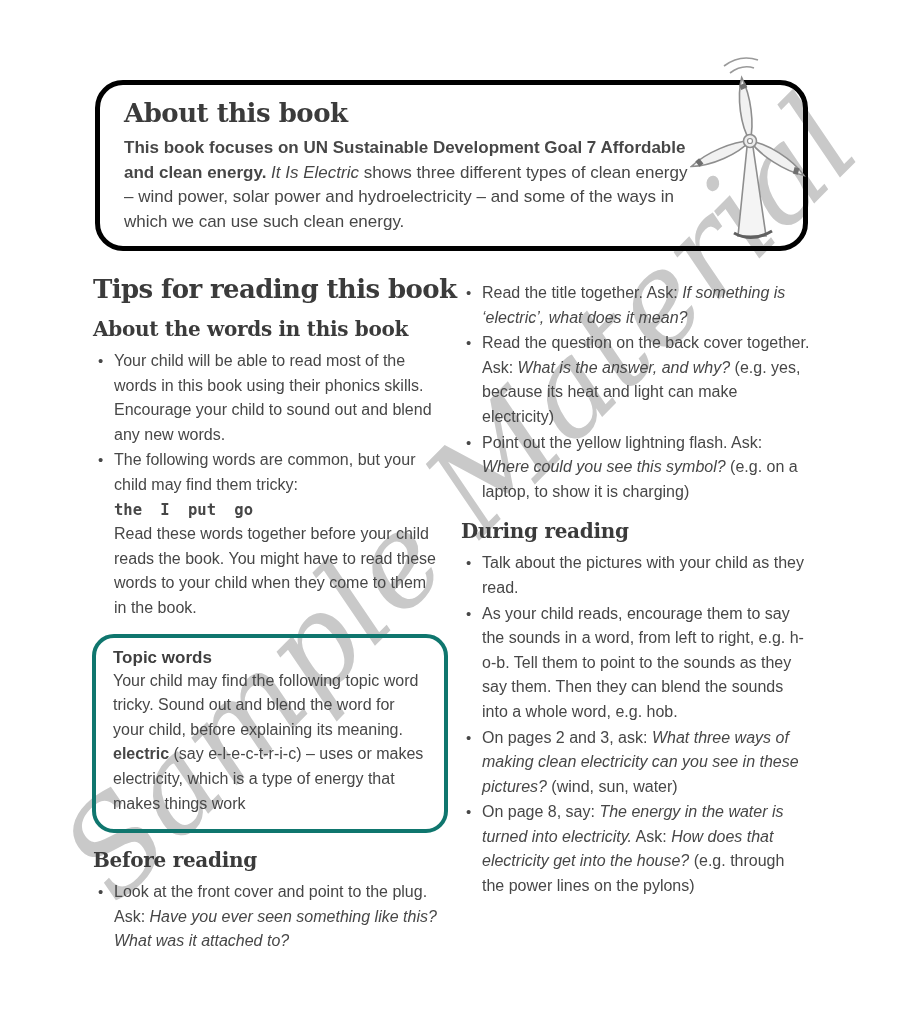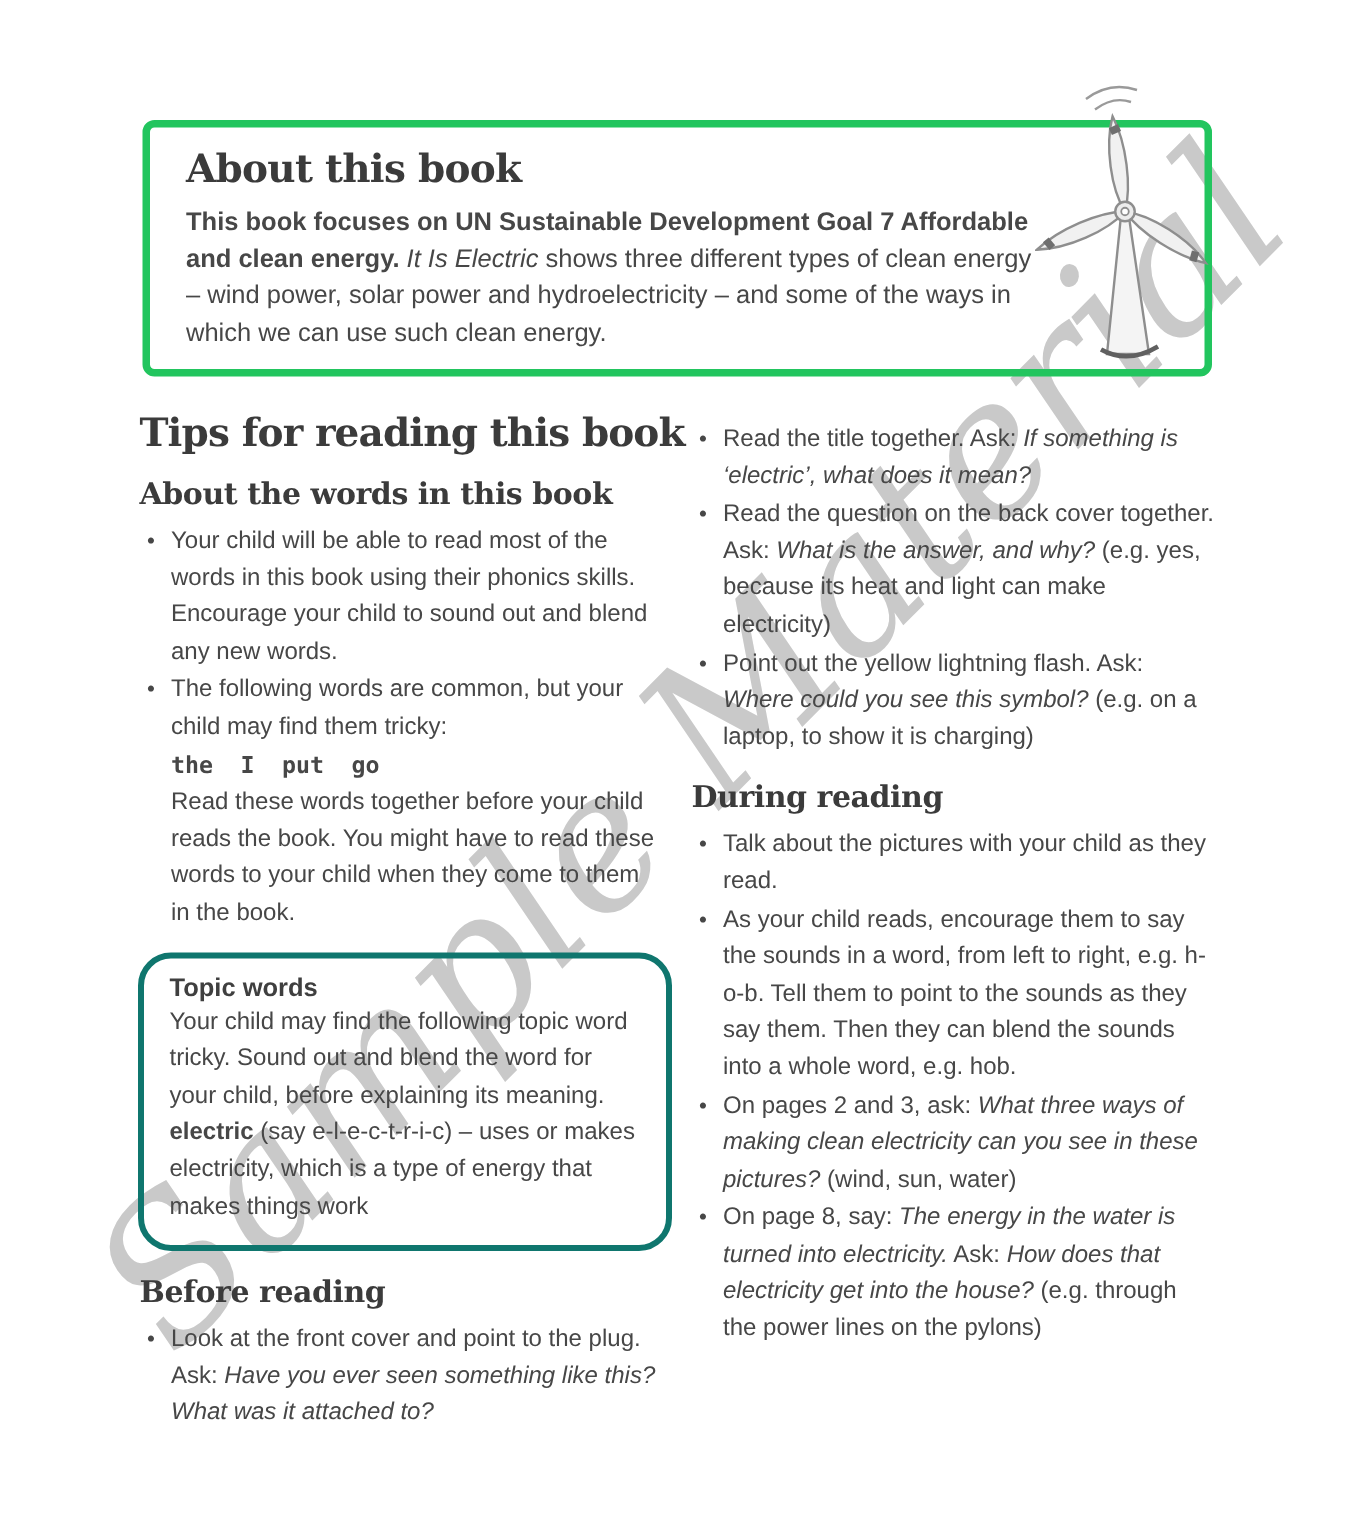--- a/index.html
+++ b/index.html
@@ -14,21 +14,21 @@
     position:absolute;left:-100px;top:414px;width:1120px;height:170px;
     transform:rotate(-45.2deg);
     font-family:"DejaVu Serif", serif;font-style:italic;
     font-size:126px;color:#c9c9c9;text-align:center;line-height:170px;
     z-index:0;pointer-events:none;white-space:nowrap;
   }
   .page-content{position:relative;z-index:1;}
   
   .about-box{
     position:absolute;left:95px;top:80px;width:713px;height:171px;
-    border:5px solid #22c55e;border-radius:8px;box-sizing:border-box;
+    border:5px solid #000000;border-radius:28px;box-sizing:border-box;
     padding:13px 24px;background:transparent;
   }
   .slab{font-family:"DejaVu Serif", serif;font-weight:700;color:#3b3b3b;}
   .about-box h2{font-size:26px;margin:0 0 8px 0;letter-spacing:-0.5px;}
   .about-box .rich{width:572px;}
   .rich{font-size:17px;line-height:24.5px;margin:0;white-space:pre-line;}
   
   .turbine{position:absolute;left:690px;top:52px;width:120px;height:198px;z-index:2;}
   
   .columns{position:absolute;left:93px;top:274px;width:718px;display:flex;gap:19px;}

